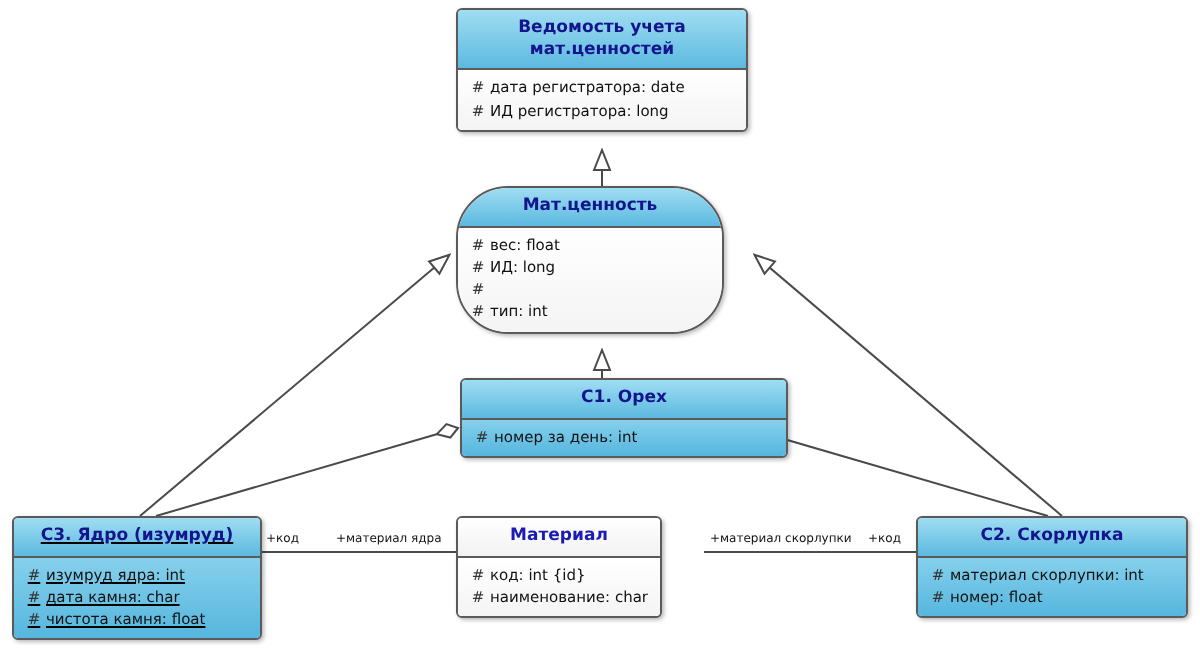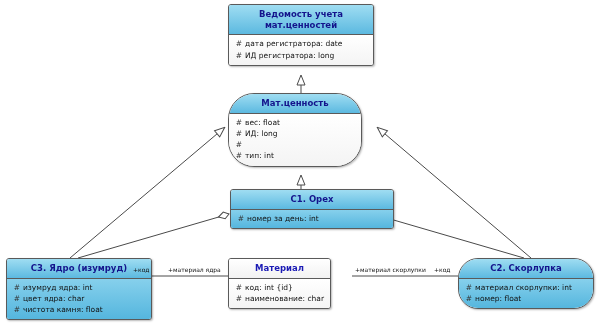--- a/index.html
+++ b/index.html
@@ -144,30 +144,30 @@
   <div class="cls cyan cyanbody" style="left:213px;top:189px;width:164px;margin-left:17px;">
     <div class="hdr">C1. Орех</div>
     <div class="body">
       <div class="attr">
         <span class="vis">#</span>
         <span class="txt">номер за день: int</span>
       </div>
     </div>
   </div>
 
-  <div class="cls cyan cyanbody" style="left:6px;top:258px;width:146px;">
+  <div class="cls cyan cyanbody" style="left:6px;top:258px;width:125px;text-decoration:underline;">
     <div class="hdr">C3. Ядро (изумруд)</div>
     <div class="body">
       <div class="attr">
         <span class="vis">#</span>
         <span class="txt">изумруд ядра: int</span>
       </div>
       <div class="attr">
         <span class="vis">#</span>
-        <span class="txt">цвет ядра: char</span>
+        <span class="txt">дата камня: char</span>
       </div>
       <div class="attr">
         <span class="vis">#</span>
         <span class="txt">чистота камня: float</span>
       </div>
     </div>
   </div>
 
   <div class="cls" style="left:228px;top:258px;width:103px;">
     <div class="hdr">Материал</div>
@@ -176,21 +176,21 @@
         <span class="vis">#</span>
         <span class="txt">код: int {id}</span>
       </div>
       <div class="attr">
         <span class="vis">#</span>
         <span class="txt">наименование: char</span>
       </div>
     </div>
   </div>
 
-  <div class="cls cyan cyanbody" style="left:458px;top:258px;width:136px;border-radius:20px;">
+  <div class="cls cyan cyanbody" style="left:458px;top:258px;width:136px;">
     <div class="hdr">C2. Скорлупка</div>
     <div class="body">
       <div class="attr">
         <span class="vis">#</span>
         <span class="txt">материал скорлупки: int</span>
       </div>
       <div class="attr">
         <span class="vis">#</span>
         <span class="txt">номер: float</span>
       </div>

